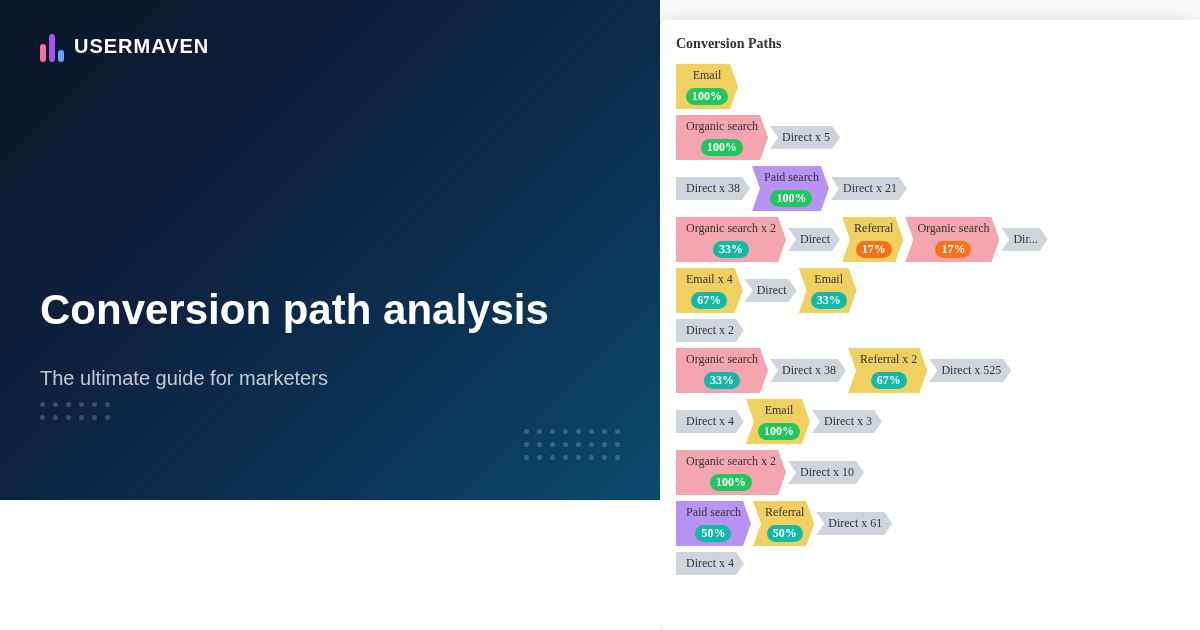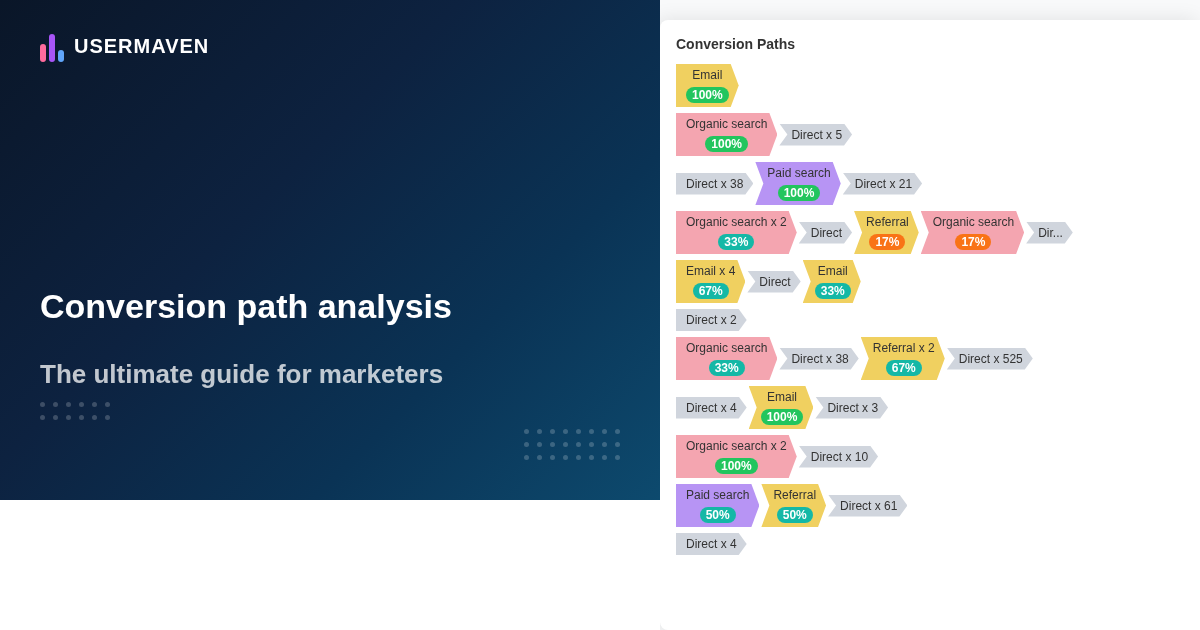--- a/index.html
+++ b/index.html
@@ -52,30 +52,30 @@
       font-weight: 700;
       letter-spacing: 1px;
     }
 
     .left-content {
       padding-bottom: 80px;
     }
 
     .main-title {
       color: white;
-      font-size: 34px;
+      font-size: 42px;
       font-weight: 800;
       line-height: 1.2;
       margin-bottom: 16px;
     }
 
     .sub-title {
       color: rgba(255,255,255,0.75);
-      font-size: 26px;
-      font-weight: 700;
+      font-size: 20px;
+      font-weight: 400;
       margin-top: 32px;
     }
 
     
     .dots-container {
       position: absolute;
       bottom: 40px;
       right: 40px;
       display: grid;
       grid-template-columns: repeat(8, 1fr);
@@ -98,20 +98,21 @@
       gap: 8px;
     }
 
     
     .right-panel {
       width: 540px;
       height: 630px;
       background: #f8f9fa;
       overflow: hidden;
       position: relative;
+      font-family: Liberation Serif, serif;
     }
 
     .conversion-card {
       background: white;
       margin: 20px 0 0 0;
       border-radius: 8px 0 0 8px;
       padding: 16px 0 16px 16px;
       height: 610px;
       overflow: hidden;
       box-shadow: -4px 0 20px rgba(0,0,0,0.1);

